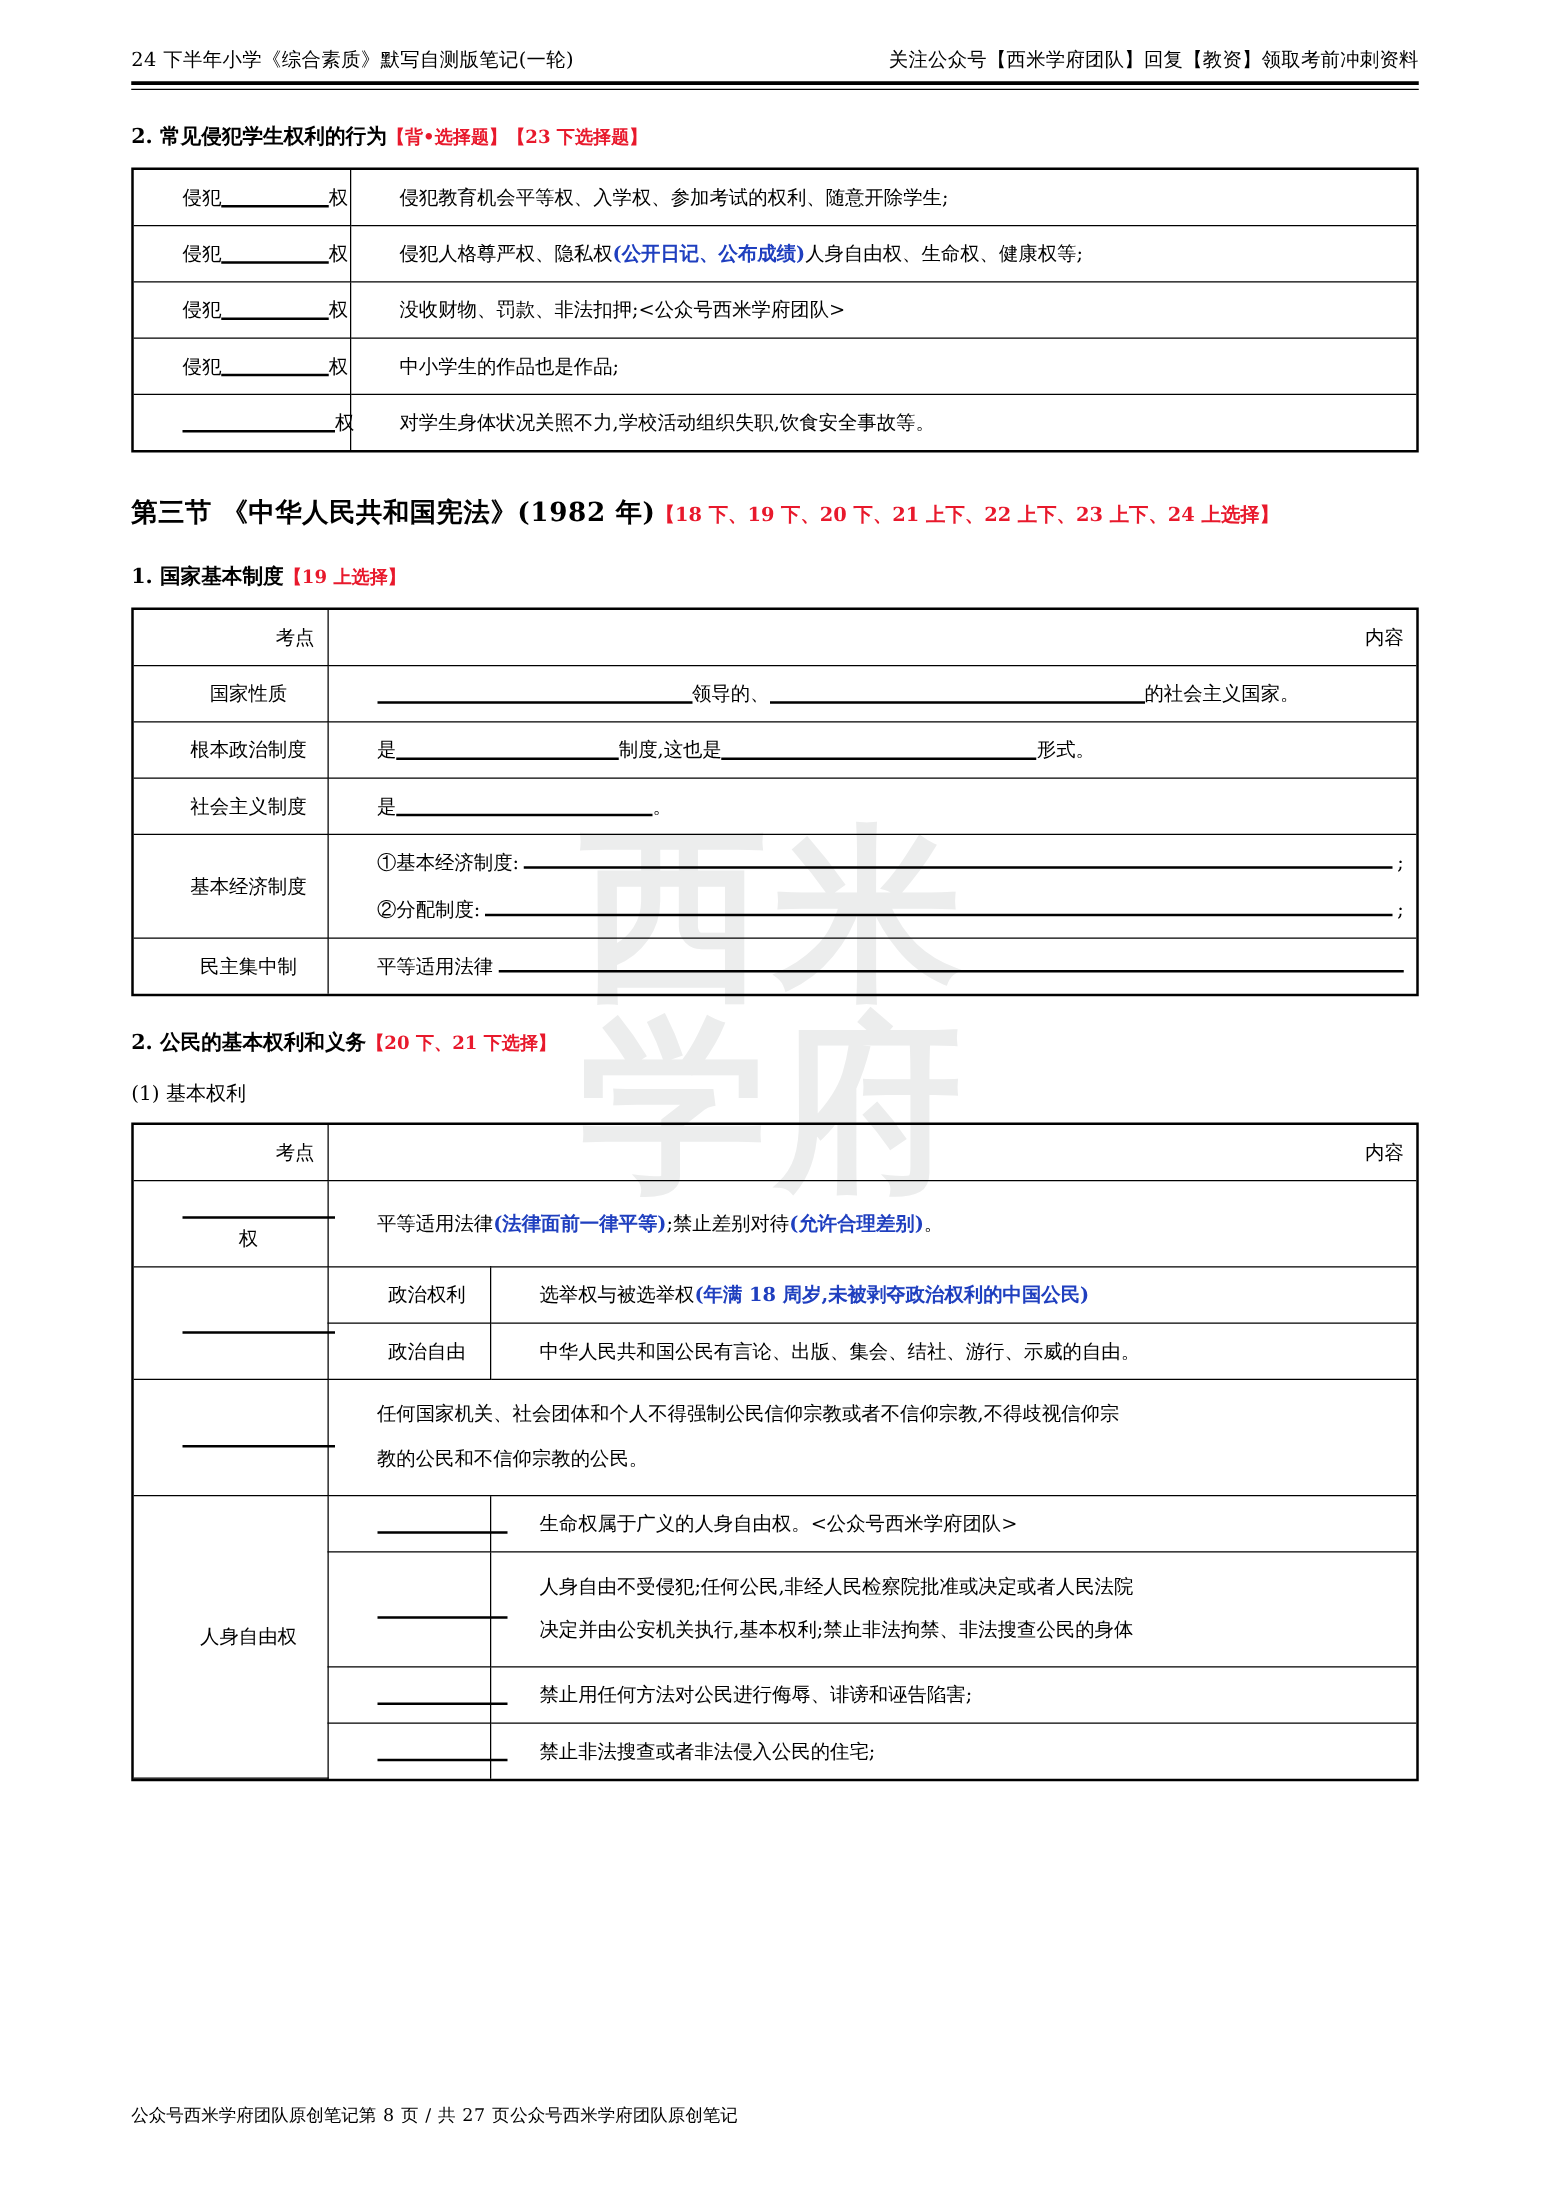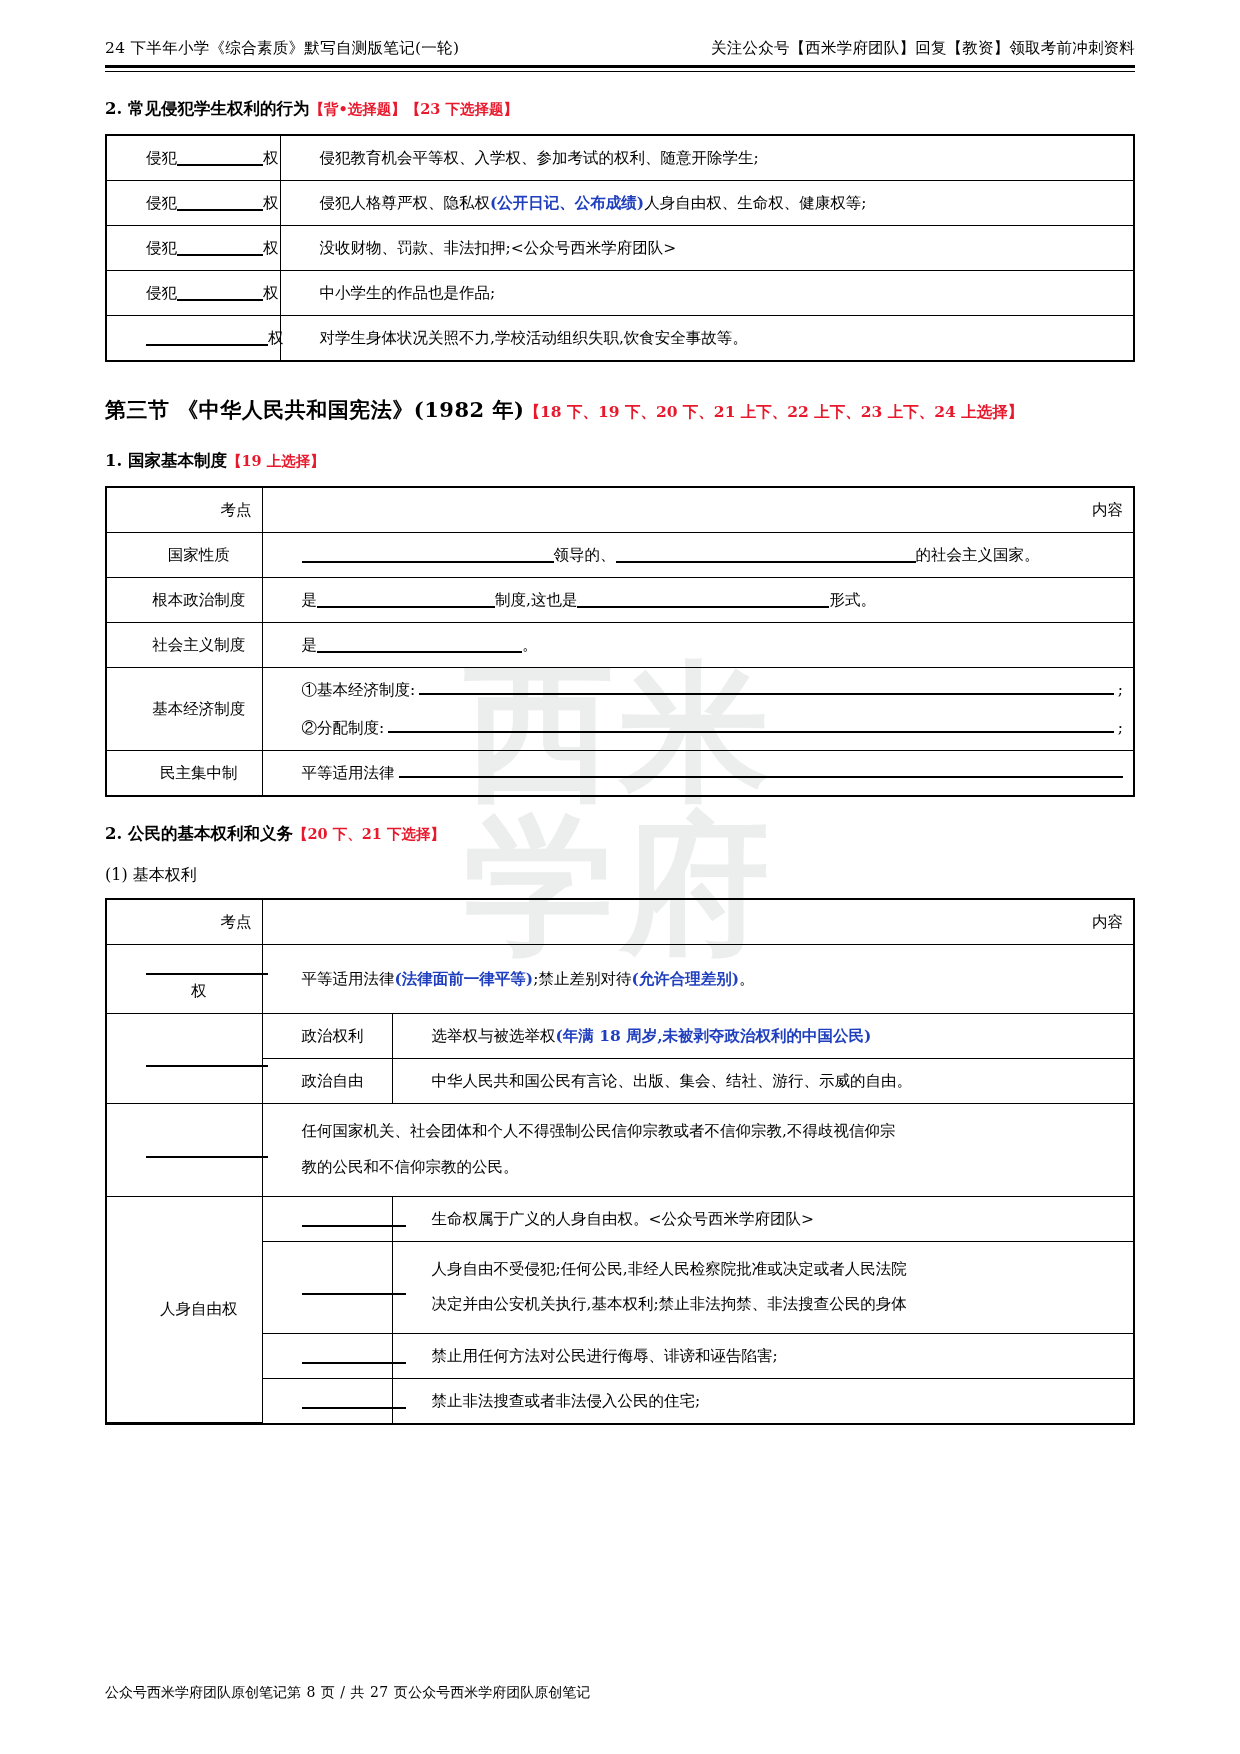--- a/index.html
+++ b/index.html
@@ -70,21 +70,21 @@
 
   .tbl-wrap { border:2px solid #000; }
   .tbl-wrap table.doc { margin:0; }
   .tbl-wrap table.doc td, .tbl-wrap table.doc th { border:1px solid #000;padding-left:39px; }
   .tbl-wrap table.doc tr:first-child > td, .tbl-wrap table.doc tr:first-child > th { border-top:none; }
   .tbl-wrap table.doc tr:last-child > td { border-bottom:none; }
   .tbl-wrap table.doc td:first-child, .tbl-wrap table.doc th:first-child { border-left:none; }
   .tbl-wrap table.doc td:last-child, .tbl-wrap table.doc th:last-child { border-right:none; }
 
   th.hdr { text-align:right; font-weight:bold; font-size:16.5px; padding:14px 8px; }
-  td.c { }
+  td.c { text-align:center; }
   td.keycell { text-align:center; font-size:15.5px; }
 
   
   .blank { display:inline-block; border-bottom:2.2px solid #000; vertical-align:-3px; } .b-80 { width:86px; } .b-100 { width:104px; }
   .b-120 { width:122px; } .b-150 { width:152px; } .b-175 { width:178px; }
   .b-200 { width:205px; } .b-250 { width:252px; } .b-300 { width:300px; }
   .blue { color:#1f3fbf; font-weight:bold; }
 
   .row-invade { white-space:nowrap; }
 

